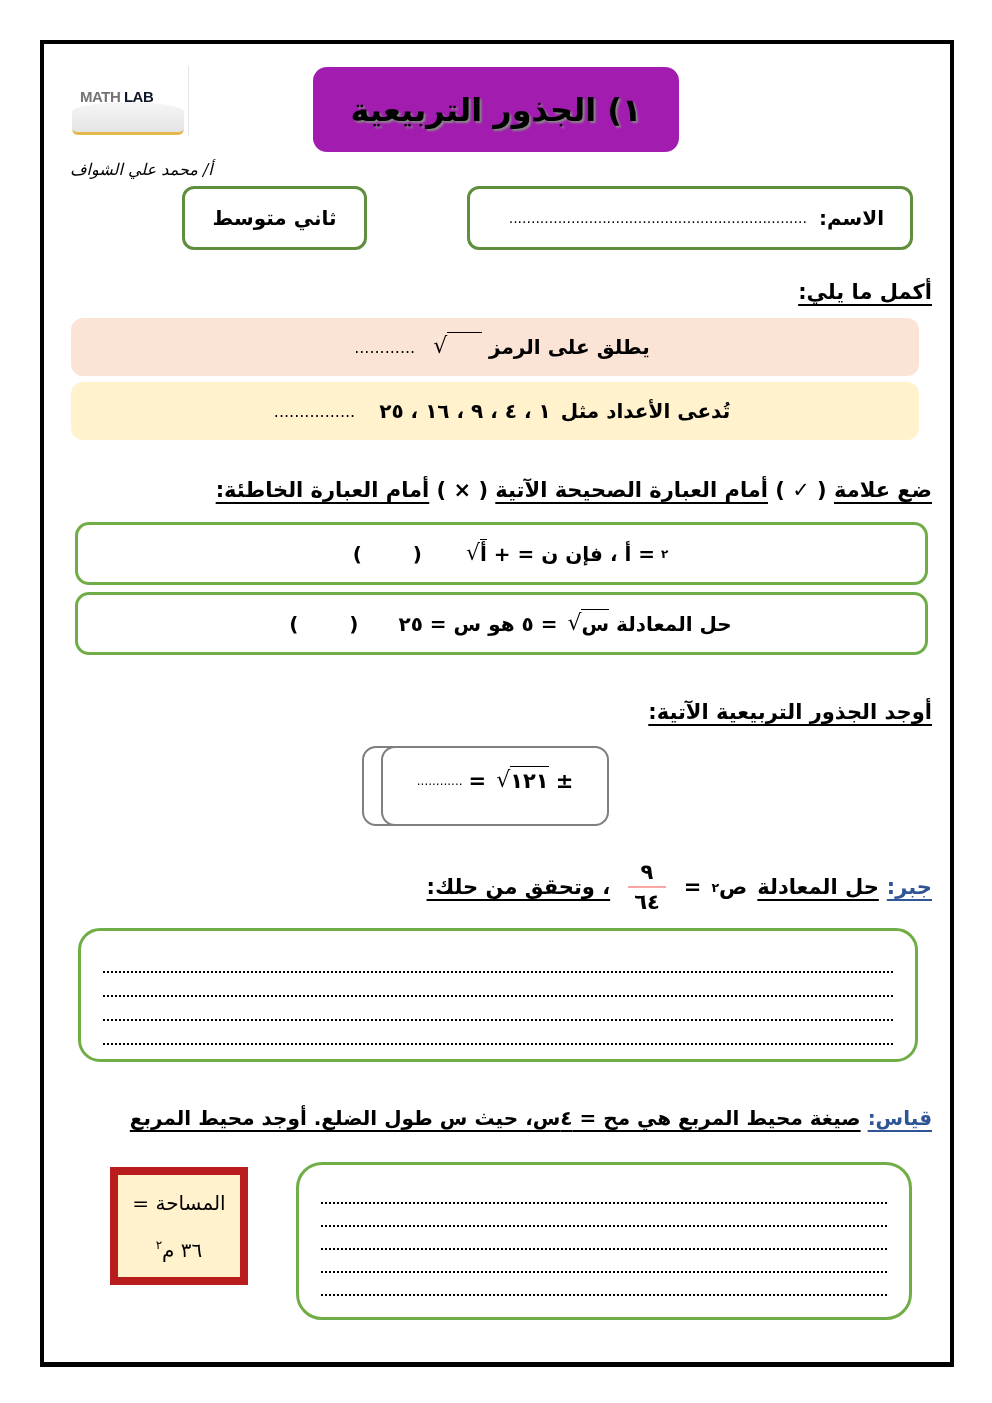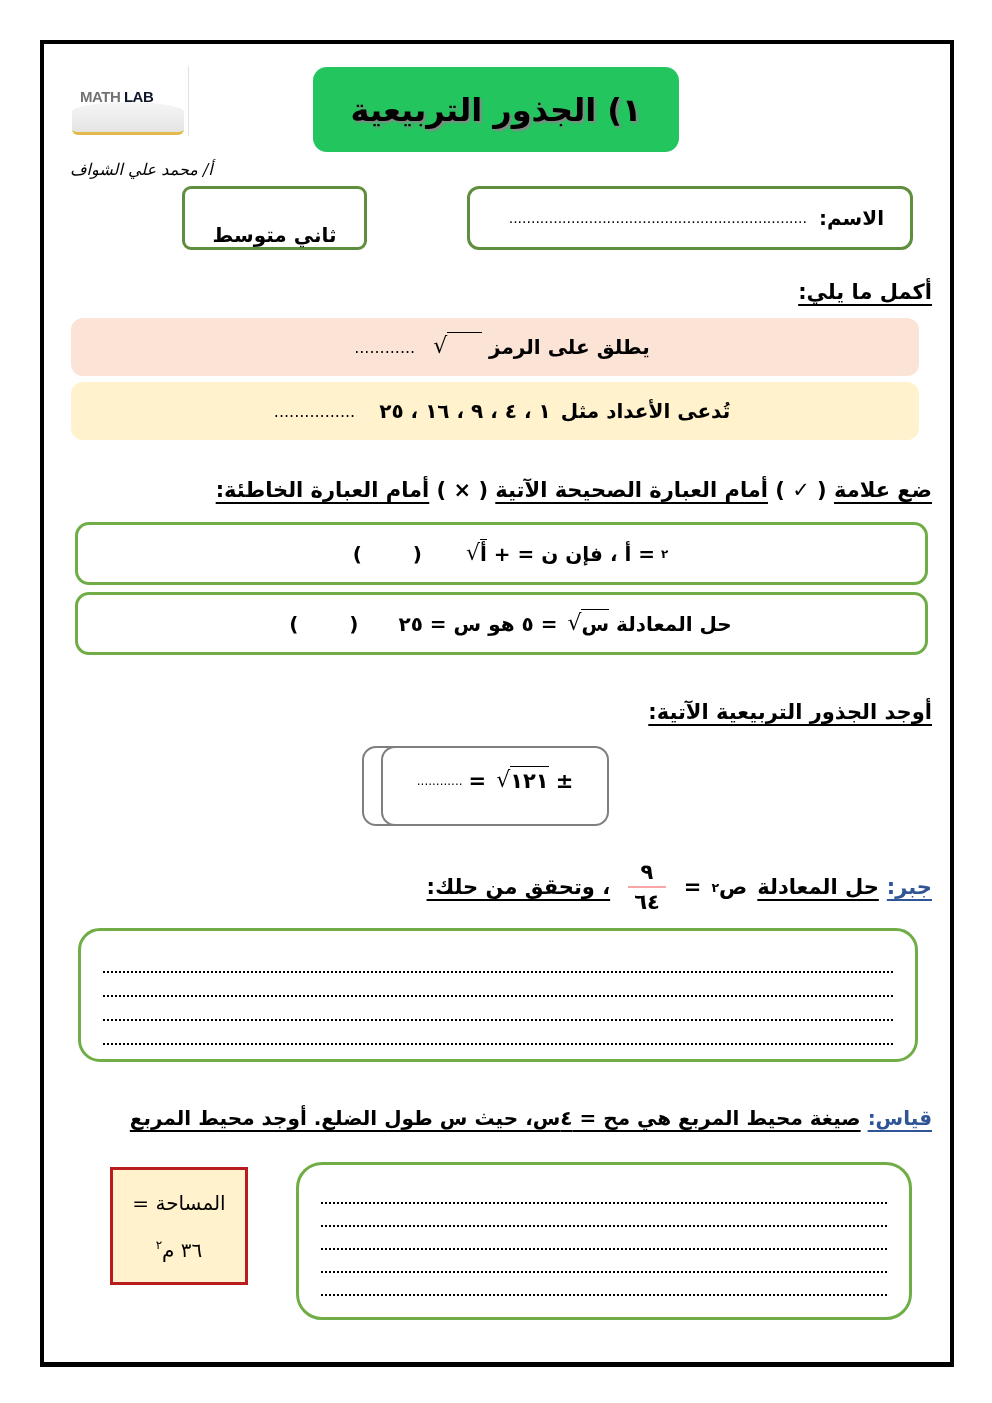--- a/index.html
+++ b/index.html
@@ -14,28 +14,28 @@
     .logo { left: 68px; top: 66px; width: 122px; height: 72px; }
     .logo-book { position:absolute; left: 4px; top: 36px; width: 112px; height: 30px;
                  background: linear-gradient(#f6f6f6,#e4e4e4); border-radius: 50% 50% 6px 6px / 30% 30% 6px 6px;
                  border-bottom: 3px solid #e4b94c; }
     .logo-text { position:absolute; left: 12px; top: 22px; font-size: 15px; font-weight: bold;
                  font-family: "Liberation Sans", sans-serif; letter-spacing: -0.5px; }
     .logo-divider { left: 188px; top: 66px; width: 1px; height: 70px; background: #e2e2e2; }
     .teacher { left: 70px; top: 160px; font-size: 16px; font-family: "DejaVu Serif", serif; font-style: italic; }
 
     
-    .title-box { left: 313px; top: 67px; width: 366px; height: 85px; background: #22c55e;
+    .title-box { left: 313px; top: 67px; width: 366px; height: 85px; background: #a21caf;
                  border-radius: 14px; display:flex; align-items:center; justify-content:center; }
     .title-text { font-size: 32px; font-weight: bold; text-shadow: 2px 2px 2px #888; }
 
     
     .green-box { border: 3px solid #5f8f3e; border-radius: 12px; box-sizing: border-box; background:#fff; }
-    .grade-box { left: 182px; top: 186px; width: 185px; height: 64px; display:flex; align-items:flex-end; justify-content:center;
-                 font-size: 20px; font-weight: bold; border-radius: 9px; }
+    .grade-box { left: 182px; top: 186px; width: 185px; height: 64px; display:flex; align-items:center; justify-content:center;
+                 font-size: 20px; font-weight: bold; }
     .name-box { left: 467px; top: 186px; width: 446px; height: 64px; display:flex; align-items:center; padding: 0 26px; font-size: 20px; font-weight: bold; }
     .name-dots { font-size: 14px; font-weight: normal; margin-right: 12px; letter-spacing: 0px; }
 
     .section-heading { right: 60px; font-size: 21px; font-weight: bold; text-decoration: underline; text-underline-offset: 5px; }
 
     .fill-box { left: 71px; width: 848px; border-radius: 12px; display:flex; align-items:center; justify-content:center;
                 font-size: 20px; font-weight: bold; }
     .fill-1 { top: 318px; height: 58px; background: #fbe3d6; }
     .fill-2 { top: 382px; height: 58px; background: #fff2cc; }
     .dots-inline { font-weight: normal; font-size: 16px; margin: 0 14px; }
@@ -60,21 +60,21 @@
     .underlined { text-decoration: underline; text-underline-offset: 5px; }
     .frac { display:inline-flex; flex-direction: column; align-items:center; margin: 0 18px; font-size: 21px; }
     .frac-num { padding: 0 4px 2px; }
     .frac-den { border-top: 2px solid #fca5a5; padding: 2px 6px 0; }
 
     .answer-box-1 { left: 78px; top: 928px; width: 840px; height: 134px; border: 3px solid #70ad47; border-radius: 22px; box-sizing: border-box; padding: 18px 22px 0; }
     .dotline { border-bottom: 2px dotted #000; height: 22px; }
 
     .measure-line { right: 60px; top: 1106px; font-size: 20px; font-weight: bold; }
 
-    .area-box { left: 110px; top: 1167px; width: 138px; height: 118px; background: #fff2cc; border: 3px solid #b91c1c; box-sizing: border-box;
+    .area-box { left: 110px; top: 1167px; width: 138px; height: 118px; background: #fff2cc; border: 8px solid #b91c1c; box-sizing: border-box;
                 display:flex; flex-direction: column; align-items:center; justify-content:center; font-size: 20px; line-height: 42px; }
     .answer-box-2 { left: 296px; top: 1162px; width: 616px; height: 158px; border: 3px solid #70ad47; border-radius: 26px; box-sizing: border-box; padding: 16px 22px 0; }
     .answer-box-2 .dotline { height: 21px; }
     sup { font-size: 60%; }
   </style>
 </head>
 <body>
 
 <div class="page-frame"></div>
 

